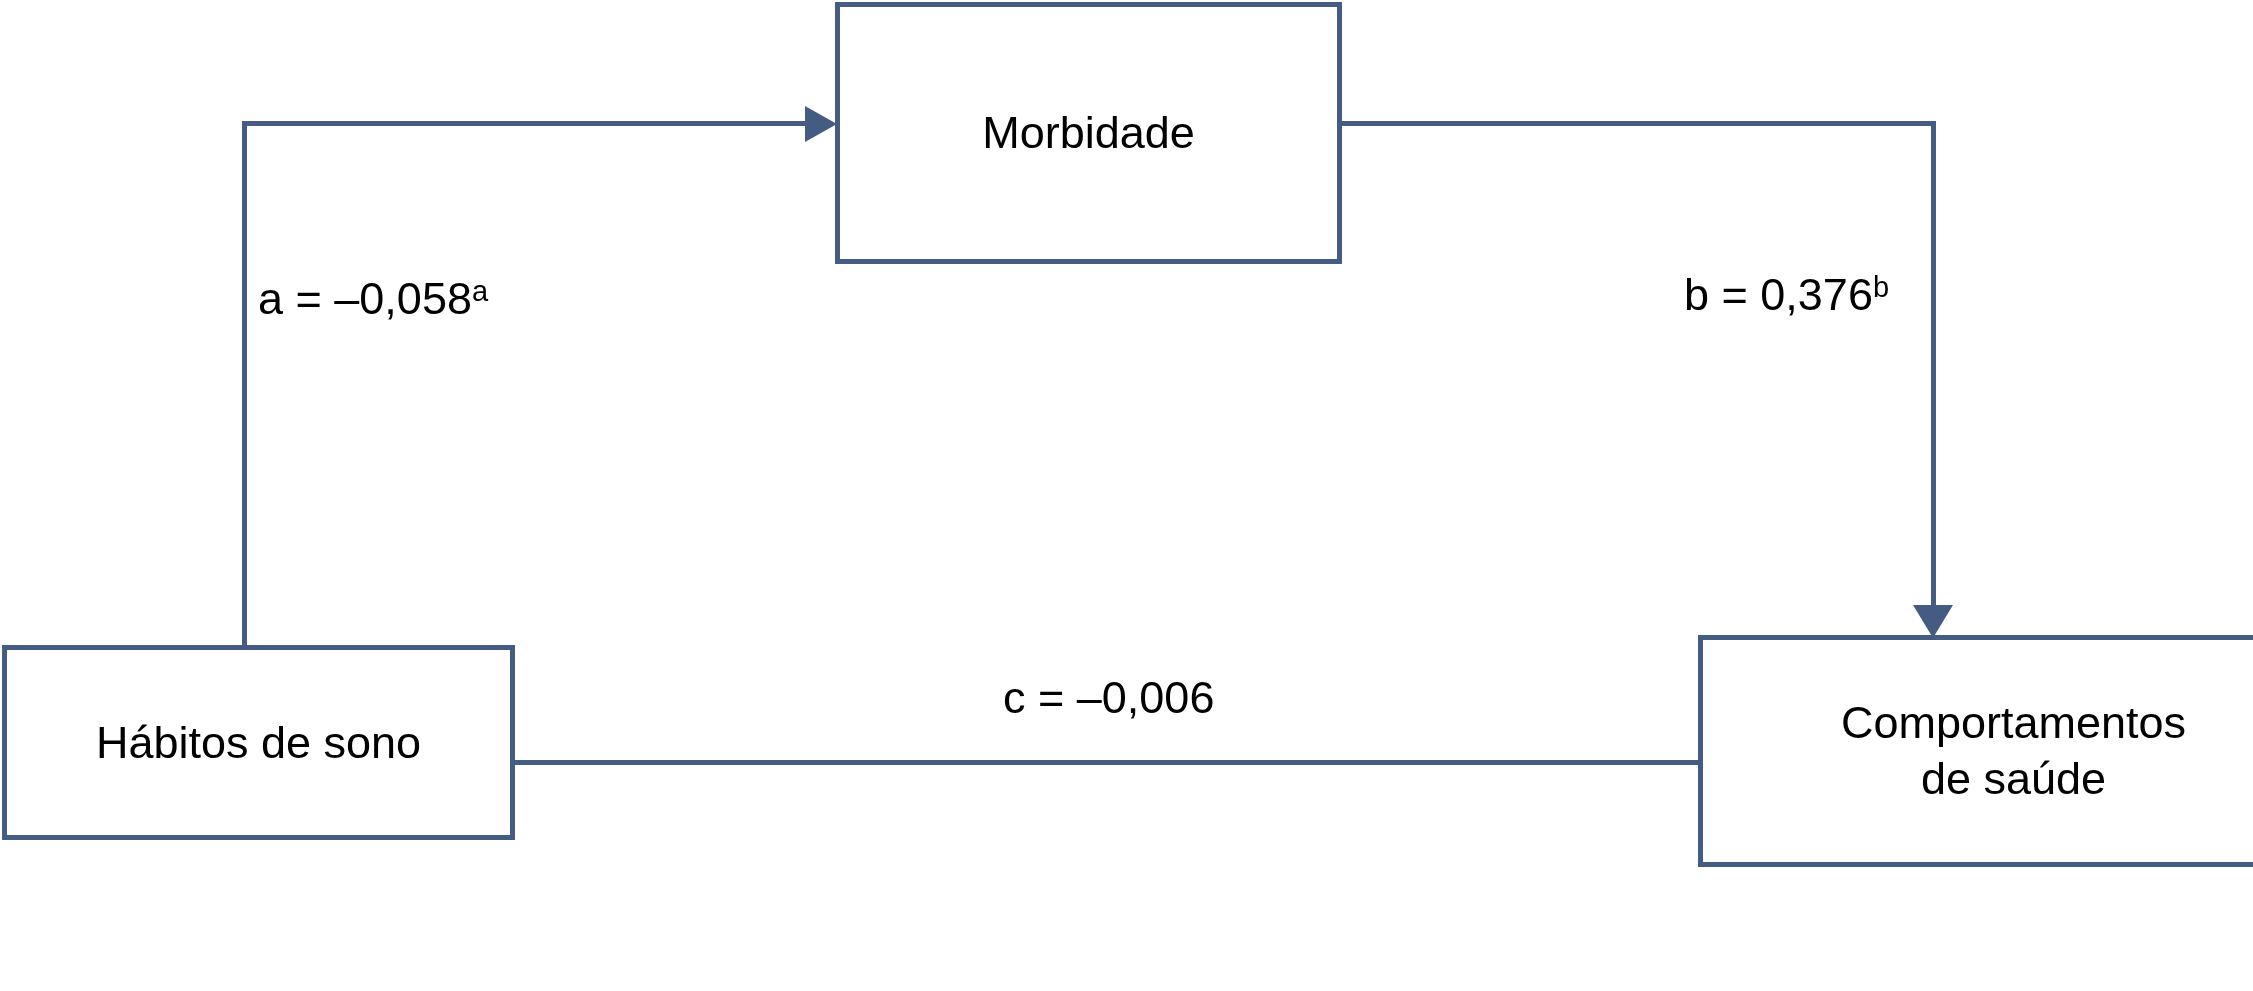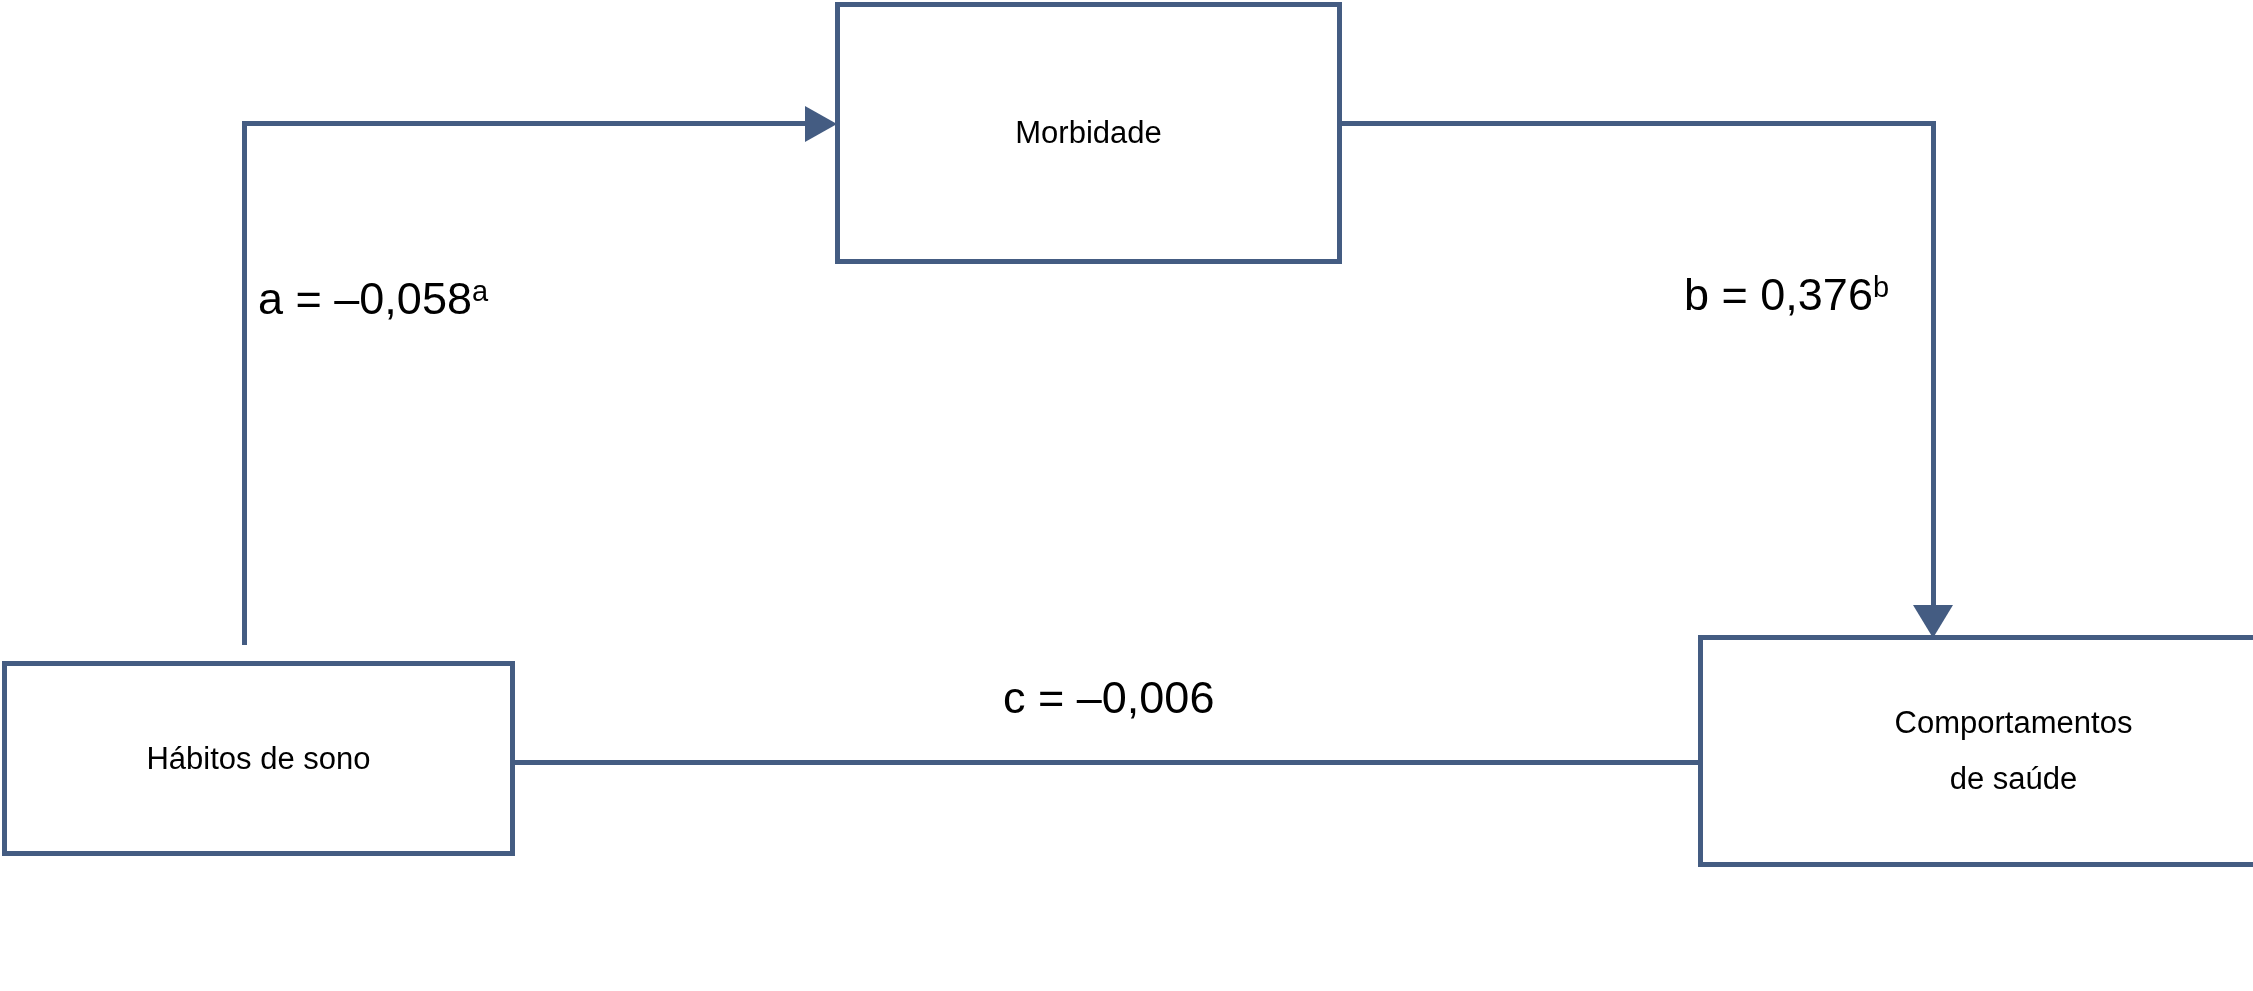--- a/index.html
+++ b/index.html
@@ -15,26 +15,26 @@
     color: var(--text);
   }
   .node {
     position: absolute;
     background: var(--bg);
     border: 5px solid var(--accent);
     display: flex;
     align-items: center;
     justify-content: center;
     text-align: center;
-    font-size: 31px;
+    font-size: 45px;
     line-height: 56px;
   }
   .node .line { display: block; }
   .box-mediator  { left: 835px;  top: 2px;   width: 507px; height: 262px; }
-  .box-predictor { left: 2px;    top: 645px; width: 513px; height: 195px; margin-top: 16px; }
+  .box-predictor { left: 2px;    top: 645px; width: 513px; height: 195px; }
   .box-outcome   { left: 1698px; top: 635px; width: 631px; height: 232px; }
 
   .connector { position: absolute; background: var(--accent); }
   .conn-a-vertical   { left: 242px;  top: 121px; width: 5px;   height: 524px; }
   .conn-a-horizontal { left: 242px;  top: 121px; width: 566px; height: 5px; }
   .conn-b-horizontal { left: 1342px; top: 121px; width: 594px; height: 5px; }
   .conn-b-vertical   { left: 1931px; top: 121px; width: 5px;   height: 488px; }
   .conn-c-horizontal { left: 515px;  top: 760px; width: 1185px; height: 5px; }
 
   .arrowhead { position: absolute; width: 0; height: 0; }

